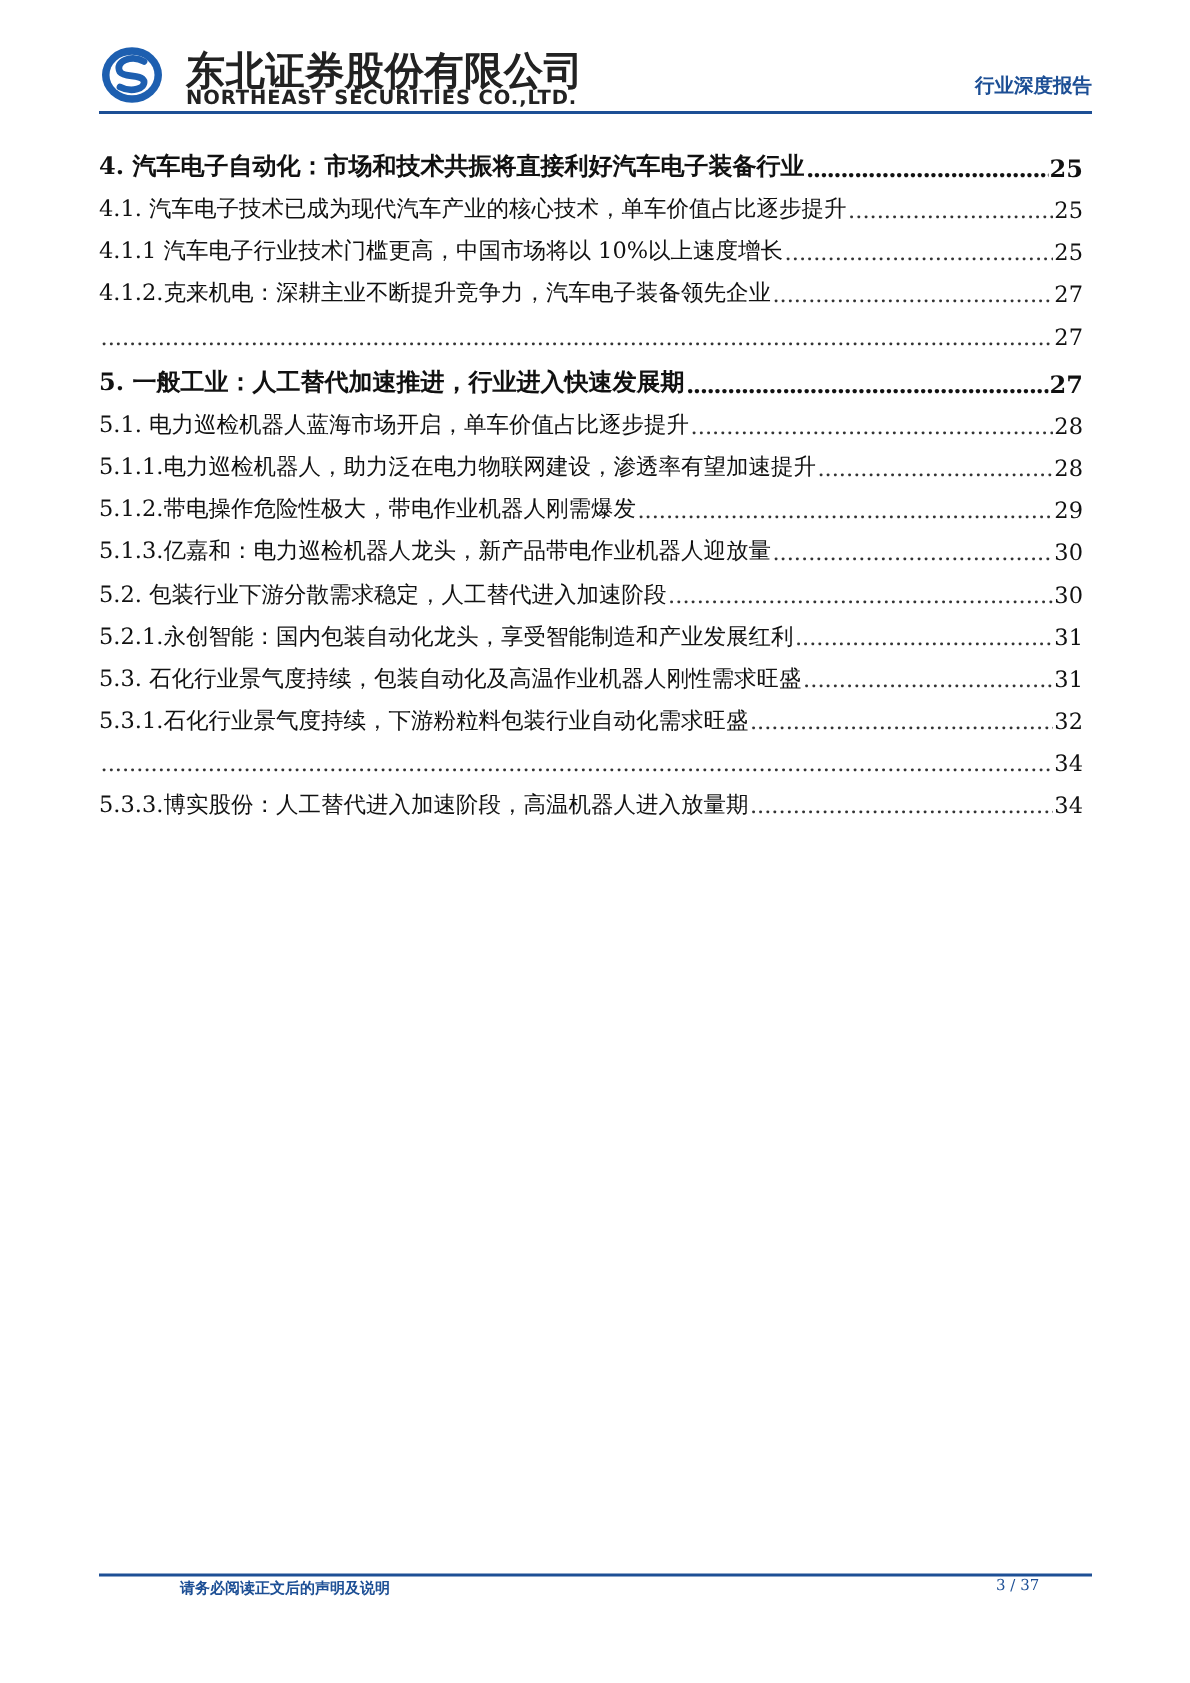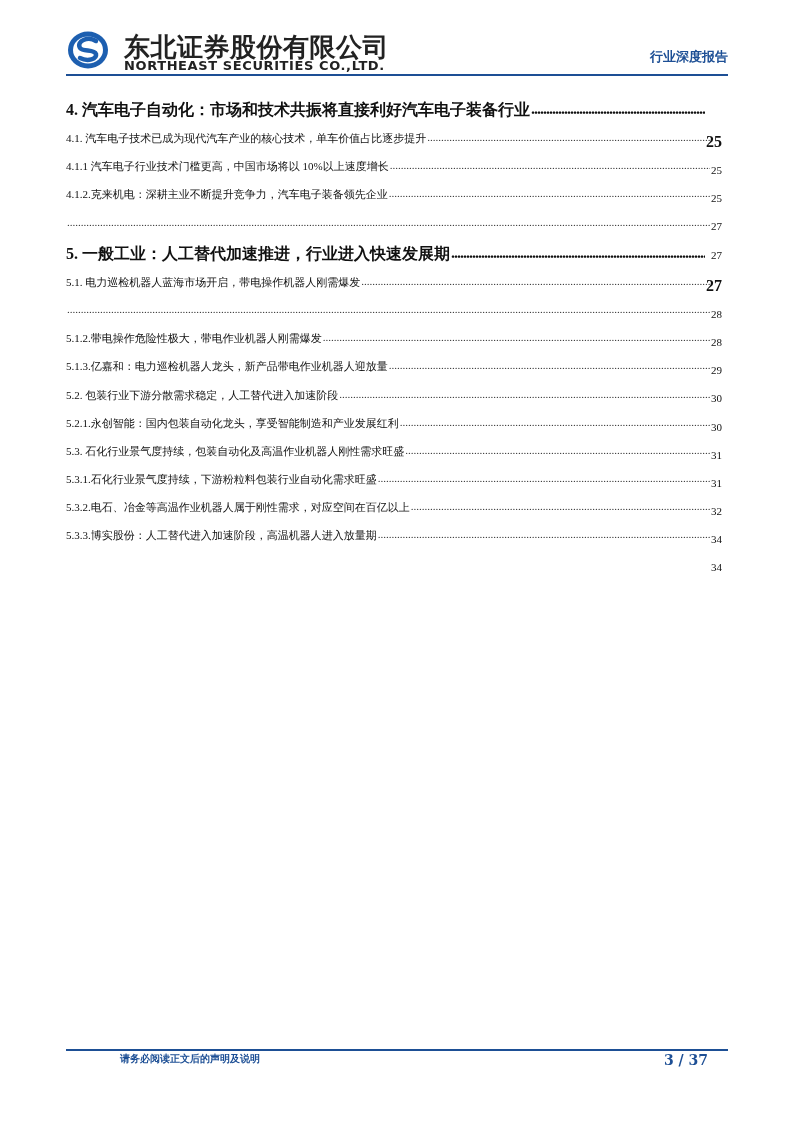--- a/index.html
+++ b/index.html
@@ -6,34 +6,34 @@
   body { width: 793px; height: 1122px; position: relative; overflow: hidden; font-family: "DejaVu Serif", "Liberation Serif", serif; color: #111; }
 
   .header { position: absolute; left: 66px; top: 28px; width: 662px; height: 46px; }
   .logo { position: absolute; left: 0; top: 2px; width: 44px; height: 40px; }
   .brand-cn { position: absolute; left: 58px; top: 2px; font-family: "DejaVu Sans", sans-serif; font-weight: bold; font-size: 26px; letter-spacing: 0.5px; color: #222; }
   .brand-en { position: absolute; left: 58px; top: 30px; font-family: "DejaVu Sans", sans-serif; font-weight: bold; font-size: 13px; letter-spacing: 0.6px; color: #222; }
   .report-type { position: absolute; right: 0; top: 20px; font-family: "DejaVu Sans", sans-serif; font-weight: bold; font-size: 13px; color: #1d4f95; }
   .header-rule { position: absolute; left: 66px; top: 74px; width: 662px; height: 2px; background: #1d4f95; }
 
   .toc { position: absolute; left: 66px; top: 100px; width: 656px; }
-  .toc-row { display: flex; align-items: flex-start; white-space: nowrap; font-family: Liberation Serif, serif; }
+  .toc-row { display: flex; align-items: flex-end; white-space: nowrap; }
   .toc-row .t { flex: 0 0 auto; }
   .toc-row .dots { flex: 1 1 auto; overflow: hidden; margin: 0 1px; }
   .toc-row .dots::after { content: "................................................................................................................................................................................................................................................................"; letter-spacing: 0; }
   .toc-row .p { flex: 0 0 auto; margin-top: 33px; }
 
   .lvl1 { font-size: 16px; font-weight: bold; height: 22px; margin-bottom: 9px; }
   .lvl1 .dots::after { letter-spacing: -1px; }
-  .lvl2, .lvl3 { font-size: 11px; height: 18px; margin-bottom: 10.2px; }
+  .lvl2, .lvl3 { font-size: 15px; height: 18px; margin-bottom: 10.2px; }
   .lvl2 .dots, .lvl3 .dots { color: #333; }
 
   .footer-rule { position: absolute; left: 66px; top: 1049px; width: 662px; height: 1.5px; background: #1d4f95; }
   .footer-left { position: absolute; left: 100px; top: 1052px; font-family: "DejaVu Sans", sans-serif; font-weight: bold; font-size: 10px; color: #1d4f95; margin-left: 20px; }
-  .footer-right { position: absolute; left: 664px; top: 1052px; font-size: 14px; color: #1d4f95; font-weight: bold; }
+  .footer-right { position: absolute; left: 664px; top: 1052px; font-size: 10px; color: #1d4f95; }
 </style>
 </head>
 <body>
 
 <div class="header">
   <svg class="logo" viewBox="0 0 44 40">
     <ellipse cx="22" cy="20" rx="20" ry="18.5" fill="#1d5fb0"></ellipse>
     <ellipse cx="22" cy="20" rx="15" ry="13.5" fill="#ffffff"></ellipse>
     <path d="M30 11 C22 6, 10 11, 14 18 C17 22, 28 19, 30 24 C31 29, 22 32, 14 28" fill="none" stroke="#1d5fb0" stroke-width="4.5" stroke-linecap="round"></path>
   </svg>
@@ -67,25 +67,26 @@
   <div class="toc-row lvl3">
     <span class="dots"></span>
     <span class="p">27</span>
   </div>
   <div class="toc-row lvl1">
     <span class="t"><span>5.</span> <span>一般工业：人工替代加速推进，行业进入快速发展期</span></span>
     <span class="dots"></span>
     <span class="p">27</span>
   </div>
   <div class="toc-row lvl2">
-    <span class="t"><span>5.1.</span> <span>电力巡检机器人蓝海市场开启，带电操作机器人刚需爆发</span></span>
+    <span class="t"><span>5.1.</span> <span>电力巡检机器人蓝海市场开启，单车价值占比逐步提升</span></span>
     <span class="dots"></span>
     <span class="p">28</span>
   </div>
   <div class="toc-row lvl3">
+    <span class="t"><span>5.1.1.</span><span>电力巡检机器人，助力泛在电力物联网建设，渗透率有望加速提升</span></span>
     <span class="dots"></span>
     <span class="p">28</span>
   </div>
   <div class="toc-row lvl3">
     <span class="t"><span>5.1.2.</span><span>带电操作危险性极大，带电作业机器人刚需爆发</span></span>
     <span class="dots"></span>
     <span class="p">29</span>
   </div>
   <div class="toc-row lvl3">
     <span class="t"><span>5.1.3.</span><span>亿嘉和：电力巡检机器人龙头，新产品带电作业机器人迎放量</span></span>
@@ -106,21 +107,20 @@
     <span class="t"><span>5.3.</span> <span>石化行业景气度持续，包装自动化及高温作业机器人刚性需求旺盛</span></span>
     <span class="dots"></span>
     <span class="p">31</span>
   </div>
   <div class="toc-row lvl3">
     <span class="t"><span>5.3.1.</span><span>石化行业景气度持续，下游粉粒料包装行业自动化需求旺盛</span></span>
     <span class="dots"></span>
     <span class="p">32</span>
   </div>
   <div class="toc-row lvl3">
-    <span class="t"><span>5.3.2.</span><span>电石、冶金等高温作业机器人属于刚性需求，对应空间在百亿以上</span></span>
     <span class="dots"></span>
     <span class="p">34</span>
   </div>
   <div class="toc-row lvl3">
     <span class="t"><span>5.3.3.</span><span>博实股份：人工替代进入加速阶段，高温机器人进入放量期</span></span>
     <span class="dots"></span>
     <span class="p">34</span>
   </div>
 </div>
 

